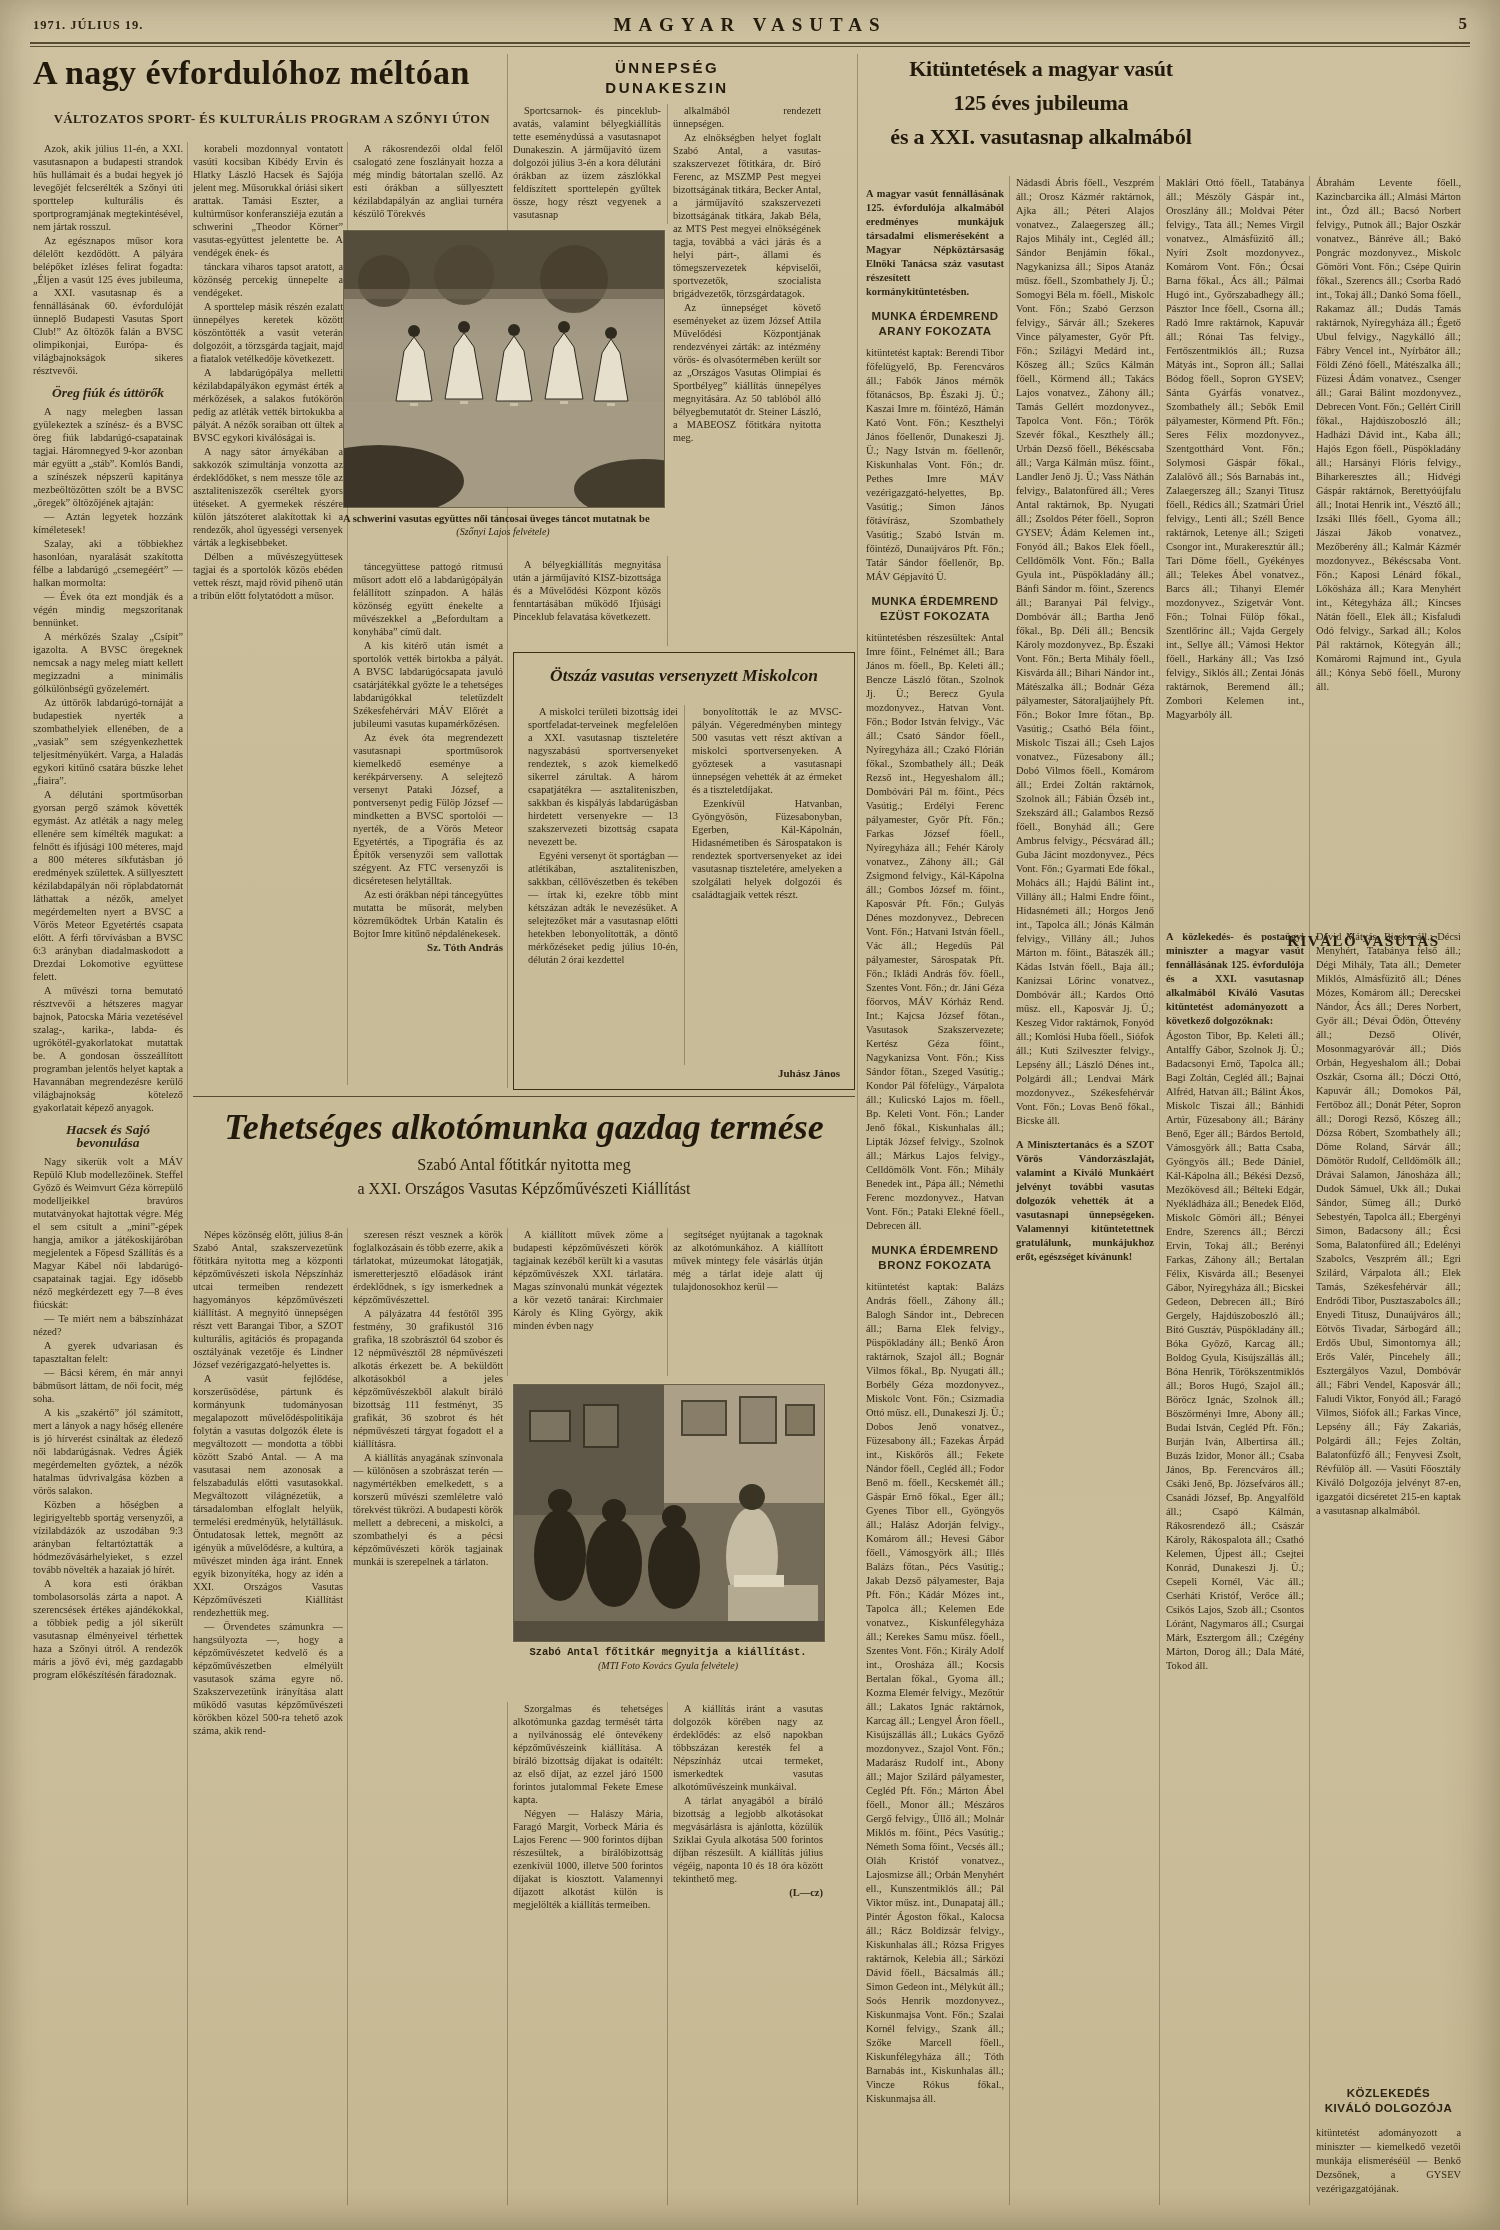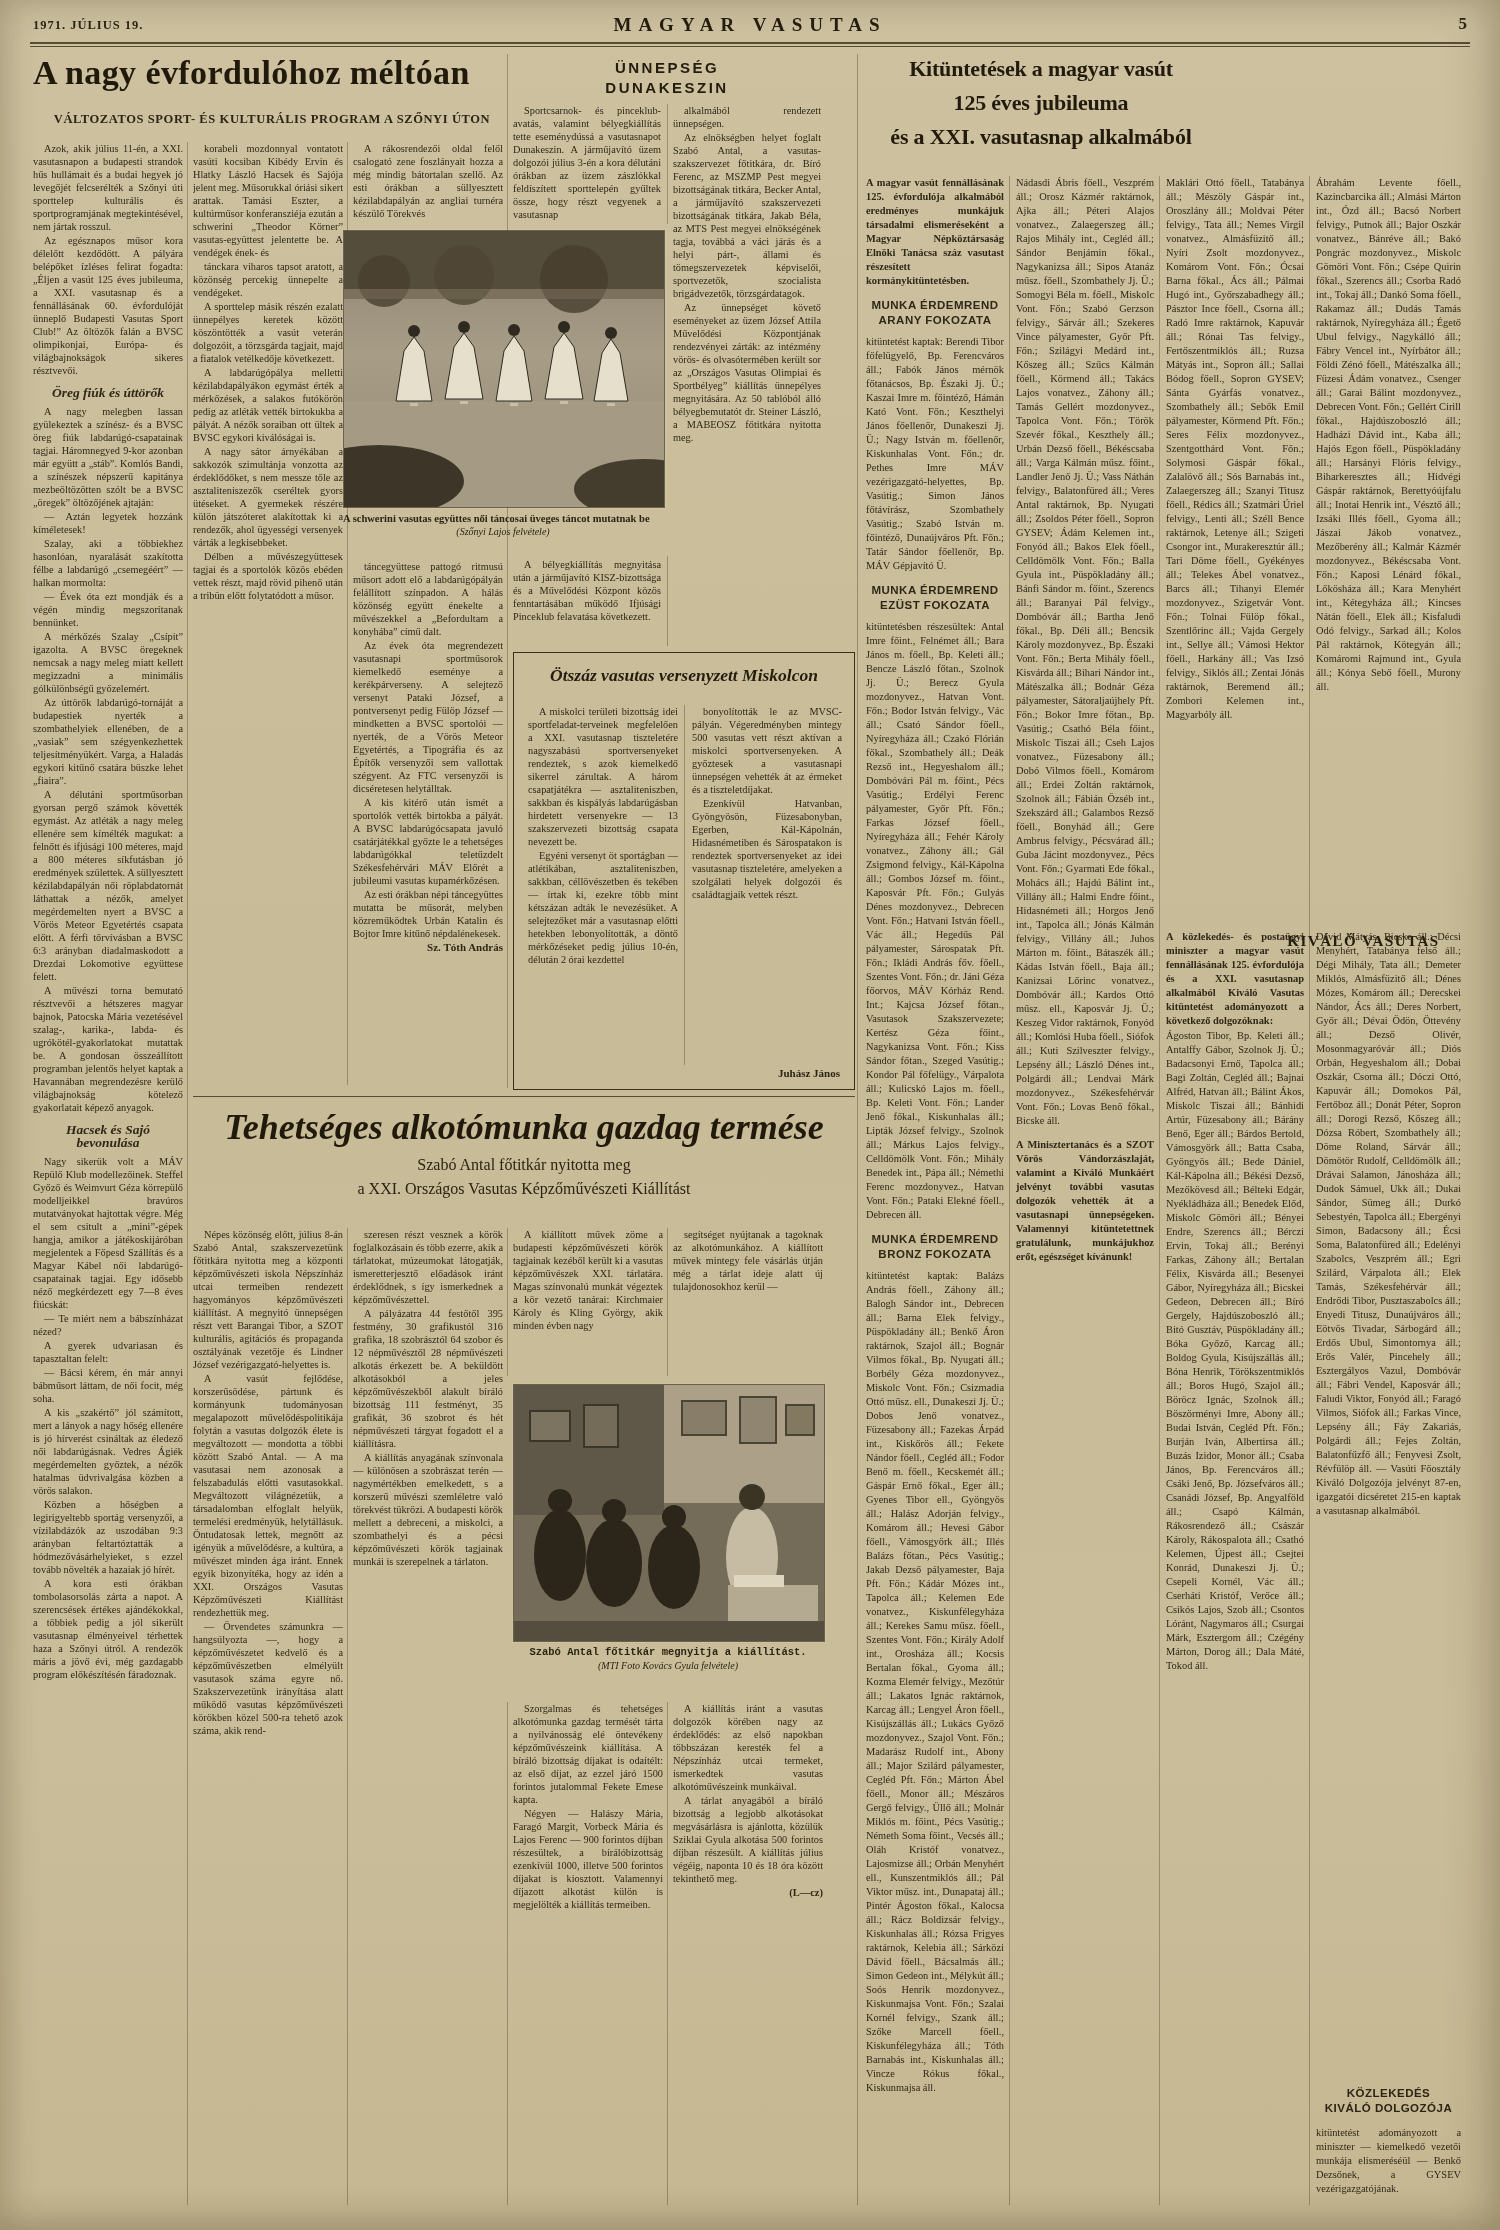--- a/index.html
+++ b/index.html
@@ -156,22 +156,22 @@
     </svg>
   </div>
   <div class="abs" style="left:343px;top:512px;width:320px;">
     <div class="caption">A schwerini vasutas együttes női táncosai üveges táncot mutatnak be</div>
     <div class="credit">(Szőnyi Lajos felvétele)</div>
   </div>
 
   <div class="abs col" style="left:353px;top:560px;width:150px;height:490px;">
     <div>
         <p>táncegyüttese pattogó ritmusú műsort adott elő a labdarúgópályán felállított színpadon. A hálás közönség együtt énekelte a művészekkel a „Befordultam a konyhába” című dalt.</p>
+        <p>A kis kitérő után ismét a sportolók vették birtokba a pályát. A BVSC labdarúgócsapata javuló csatárjátékkal győzte le a tehetséges labdarúgókkal teletűzdelt Székesfehérvári MÁV Előrét a jubileumi vasutas kupamérkőzésen.</p>
         <p>Az évek óta megrendezett vasutasnapi sportműsorok kiemelkedő eseménye a kerékpárverseny. A selejtező versenyt Pataki József, a pontversenyt pedig Fülöp József — mindketten a BVSC sportolói — nyerték, de a Vörös Meteor Egyetértés, a Tipográfia és az Építők versenyzői sem vallottak szégyent. Az FTC versenyzői is dicséretesen helytálltak.</p>
-        <p>A kis kitérő után ismét a sportolók vették birtokba a pályát. A BVSC labdarúgócsapata javuló csatárjátékkal győzte le a tehetséges labdarúgókkal teletűzdelt Székesfehérvári MÁV Előrét a jubileumi vasutas kupamérkőzésen.</p>
         <p>Az esti órákban népi táncegyüttes mutatta be műsorát, melyben közreműködtek Urbán Katalin és Bojtor Imre kitűnő népdalénekesek.</p>
       </div>
     <div class="byline">Sz. Tóth András</div>
   </div>
 
   <div class="abs dk-head" style="left:513px;top:58px;width:308px;">
     <div>ÜNNEPSÉG</div>
     <div>DUNAKESZIN</div>
   </div>
   <div class="abs col" style="left:513px;top:104px;width:148px;height:120px;">
@@ -199,21 +199,21 @@
     <div class="byline" style="position:absolute;right:14px;bottom:10px;width:150px;">Juhász János</div>
     <div class="rule-v" style="position:absolute;left:170px;top:52px;height:360px;"></div>
   </div>
 
   <div class="abs aw-headline" style="left:866px;top:52px;width:350px;">
     <div>Kitüntetések a magyar vasút</div>
     <div>125 éves jubileuma</div>
     <div>és a XXI. vasutasnap alkalmából</div>
   </div>
 
-  <div class="abs col names" style="left:866px;top:176px;width:138px;height:2029px;">
+  <div class="abs col names" style="left:866px;top:187px;width:138px;height:2029px;">
     <p class="aw-intro">A magyar vasút fennállásának 125. évfordulója alkalmából eredményes munkájuk társadalmi elismeréseként a Magyar Népköztársaság Elnöki Tanácsa száz vasutast részesített kormánykitüntetésben.</p>
     <div class="sec-head">
       <div>MUNKA ÉRDEMREND</div>
       <div>ARANY FOKOZATA</div>
     </div>
     <p>kitüntetést kaptak: Berendi Tibor főfelügyelő, Bp. Ferencváros áll.; Fabók János mérnök főtanácsos, Bp. Északi Jj. Ü.; Kaszai Imre m. főintéző, Hámán Kató Vont. Főn.; Keszthelyi János főellenőr, Dunakeszi Jj. Ü.; Nagy István m. főellenőr, Kiskunhalas Vont. Főn.; dr. Pethes Imre MÁV vezérigazgató-helyettes, Bp. Vasútig.; Simon János főtávírász, Szombathely Vasútig.; Szabó István m. főintéző, Dunaújváros Pft. Főn.; Tatár Sándor főellenőr, Bp. MÁV Gépjavító Ü.</p>
     <div class="sec-head">
       <div>MUNKA ÉRDEMREND</div>
       <div>EZÜST FOKOZATA</div>
     </div>

